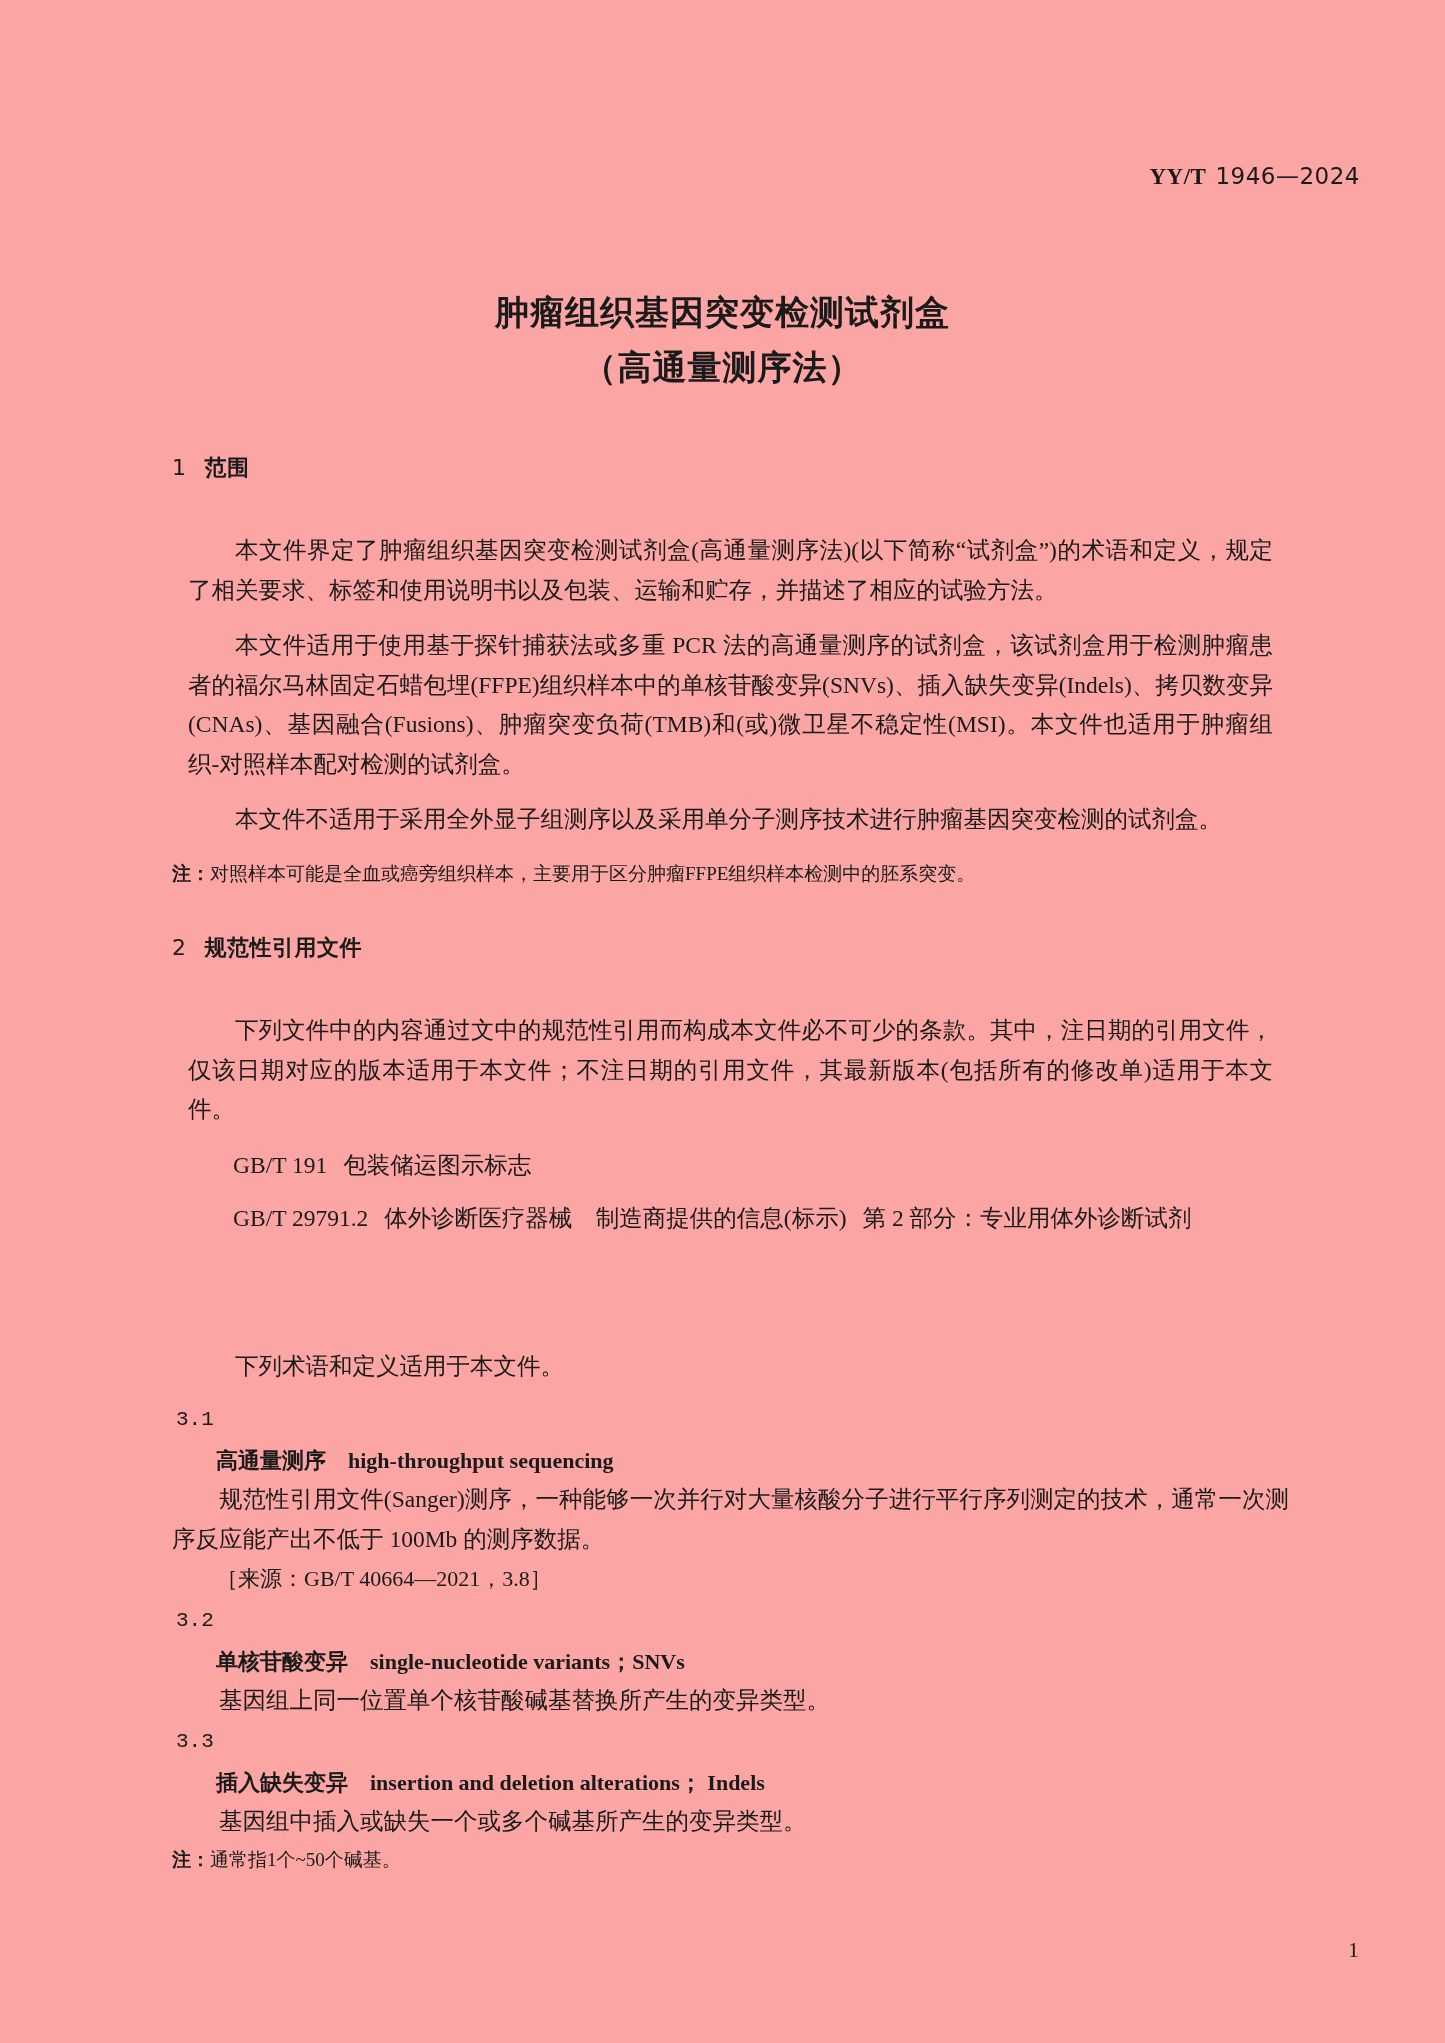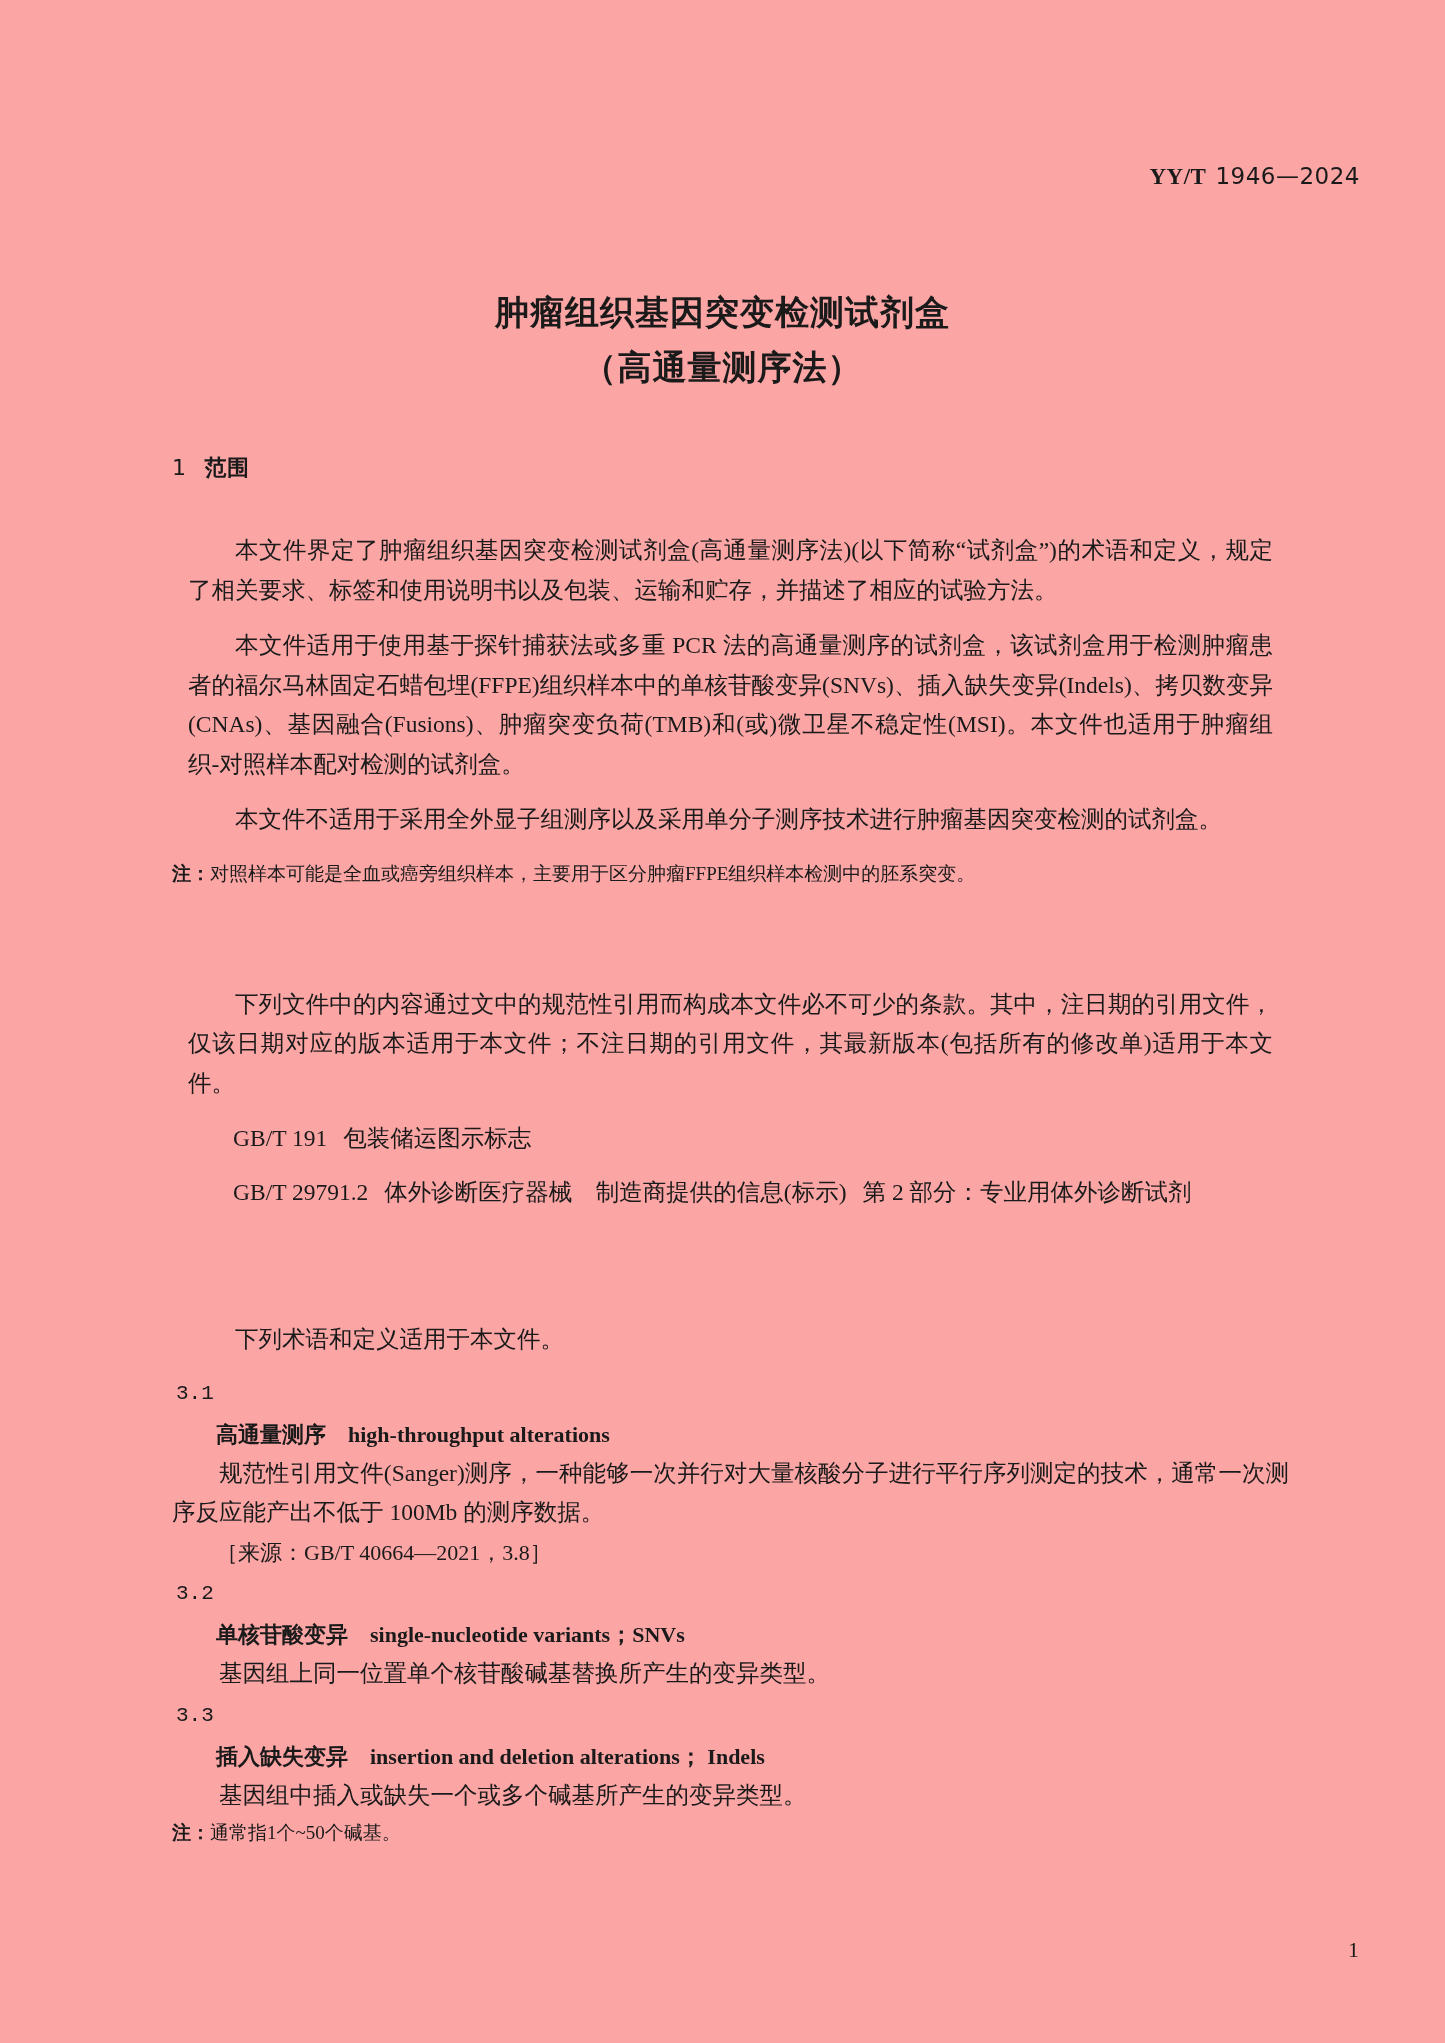--- a/index.html
+++ b/index.html
@@ -187,39 +187,42 @@
     <div class="sp-after-clause"></div>
 
     <p class="body">本文件界定了肿瘤组织基因突变检测试剂盒(高通量测序法)(以下简称“试剂盒”)的术语和定义，规定了相关要求、标签和使用说明书以及包装、运输和贮存，并描述了相应的试验方法。</p>
     <p class="body">本文件适用于使用基于探针捕获法或多重 PCR 法的高通量测序的试剂盒，该试剂盒用于检测肿瘤患者的福尔马林固定石蜡包埋(FFPE)组织样本中的单核苷酸变异(SNVs)、插入缺失变异(Indels)、拷贝数变异(CNAs)、基因融合(Fusions)、肿瘤突变负荷(TMB)和(或)微卫星不稳定性(MSI)。本文件也适用于肿瘤组织-对照样本配对检测的试剂盒。</p>
     <p class="body">本文件不适用于采用全外显子组测序以及采用单分子测序技术进行肿瘤基因突变检测的试剂盒。</p>
     <p class="note">
       <span class="note-label">注：</span><span>对照样本可能是全血或癌旁组织样本，主要用于区分肿瘤FFPE组织样本检测中的胚系突变。</span>
     </p>
 
     <div class="sp-before-clause"></div>
+    <h2 class="clause">
+      <span class="num">2</span><span>规范性引用文件</span>
+    </h2>
     <div class="sp-after-clause"></div>
 
     <p class="body">下列文件中的内容通过文中的规范性引用而构成本文件必不可少的条款。其中，注日期的引用文件，仅该日期对应的版本适用于本文件；不注日期的引用文件，其最新版本(包括所有的修改单)适用于本文件。</p>
 
     <p class="ref">
       <span class="ref-id">GB/T 191</span><span>包装储运图示标志</span>
     </p>
     <p class="ref">
       <span class="ref-id">GB/T 29791.2</span><span>体外诊断医疗器械　制造商提供的信息(标示)</span><span class="ref-part">第 2 部分：专业用体外诊断试剂</span>
     </p>
 
     <div class="sp-before-clause"></div>
     <div class="sp-after-clause"></div>
 
     <p class="body">下列术语和定义适用于本文件。</p>
 
     <p class="term-num">3.1</p>
     <p class="term-head">
-      <span>高通量测序</span><span class="term-en">high-throughput alterations</span>
+      <span>高通量测序</span><span class="term-en">high-throughput sequencing</span>
     </p>
     <p class="term-def">规范性引用文件(Sanger)测序，一种能够一次并行对大量核酸分子进行平行序列测定的技术，通常一次测序反应能产出不低于 100Mb 的测序数据。</p>
     <p class="term-src">［来源：GB/T 40664—2021，3.8］</p>
 
     <p class="term-num">3.2</p>
     <p class="term-head">
       <span>单核苷酸变异</span><span class="term-en">single-nucleotide variants；SNVs</span>
     </p>
     <p class="term-def">基因组上同一位置单个核苷酸碱基替换所产生的变异类型。</p>
 

